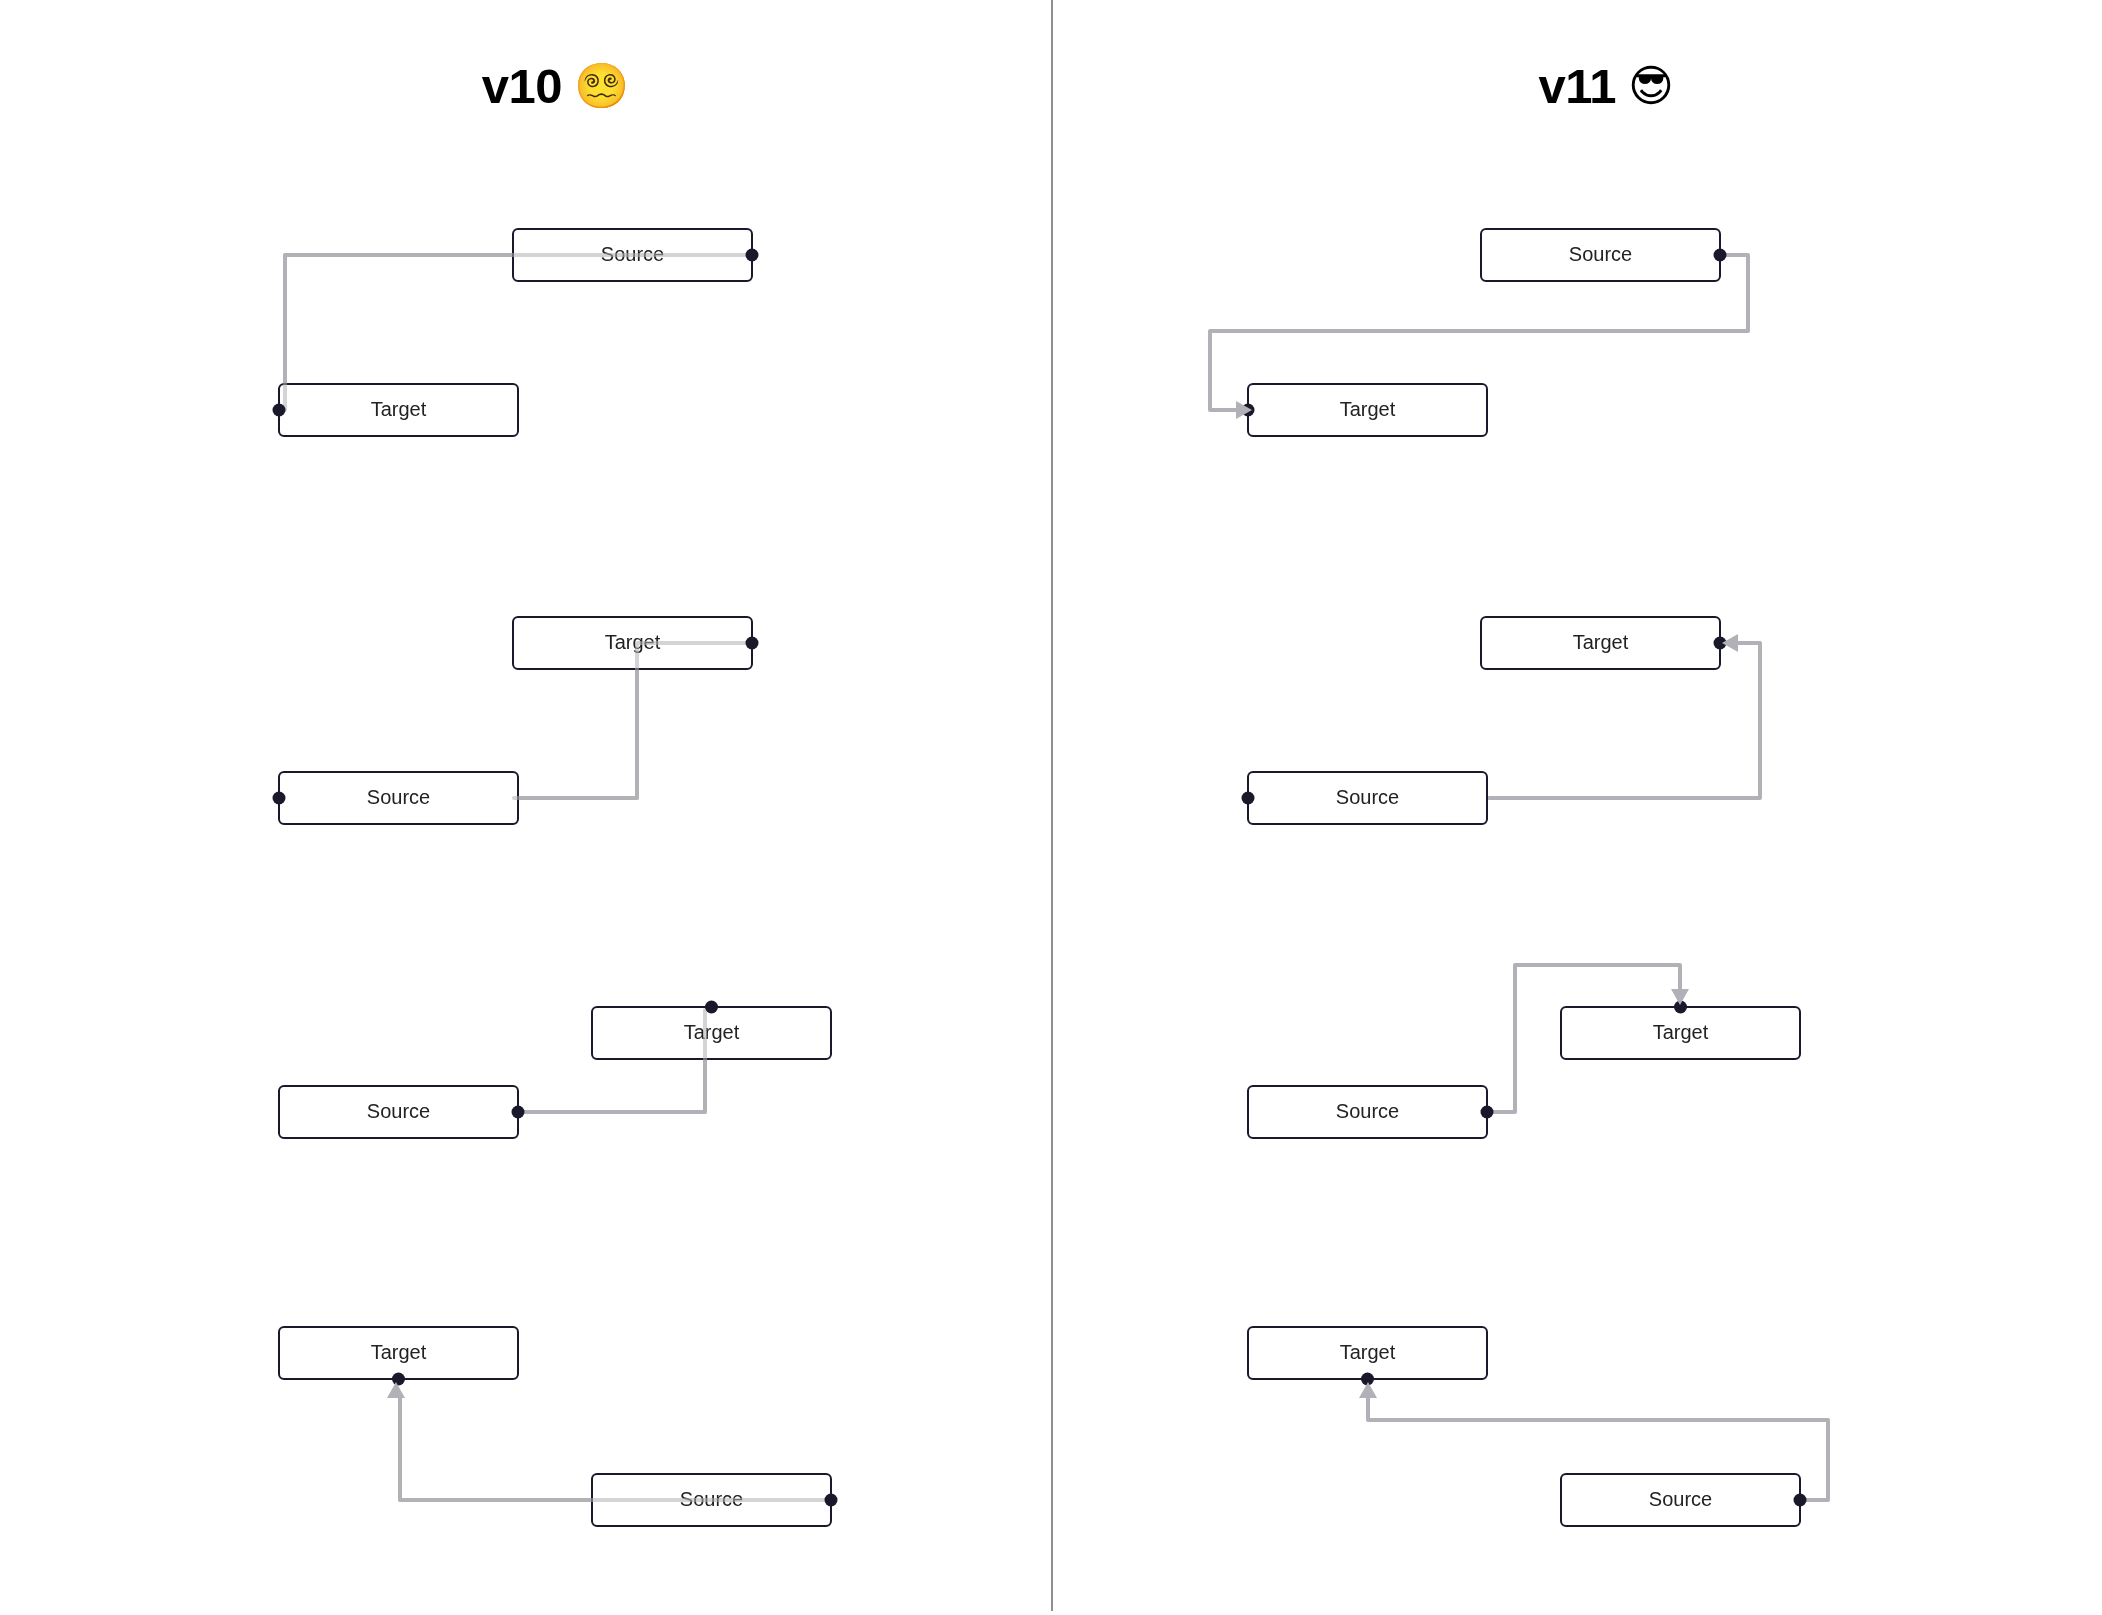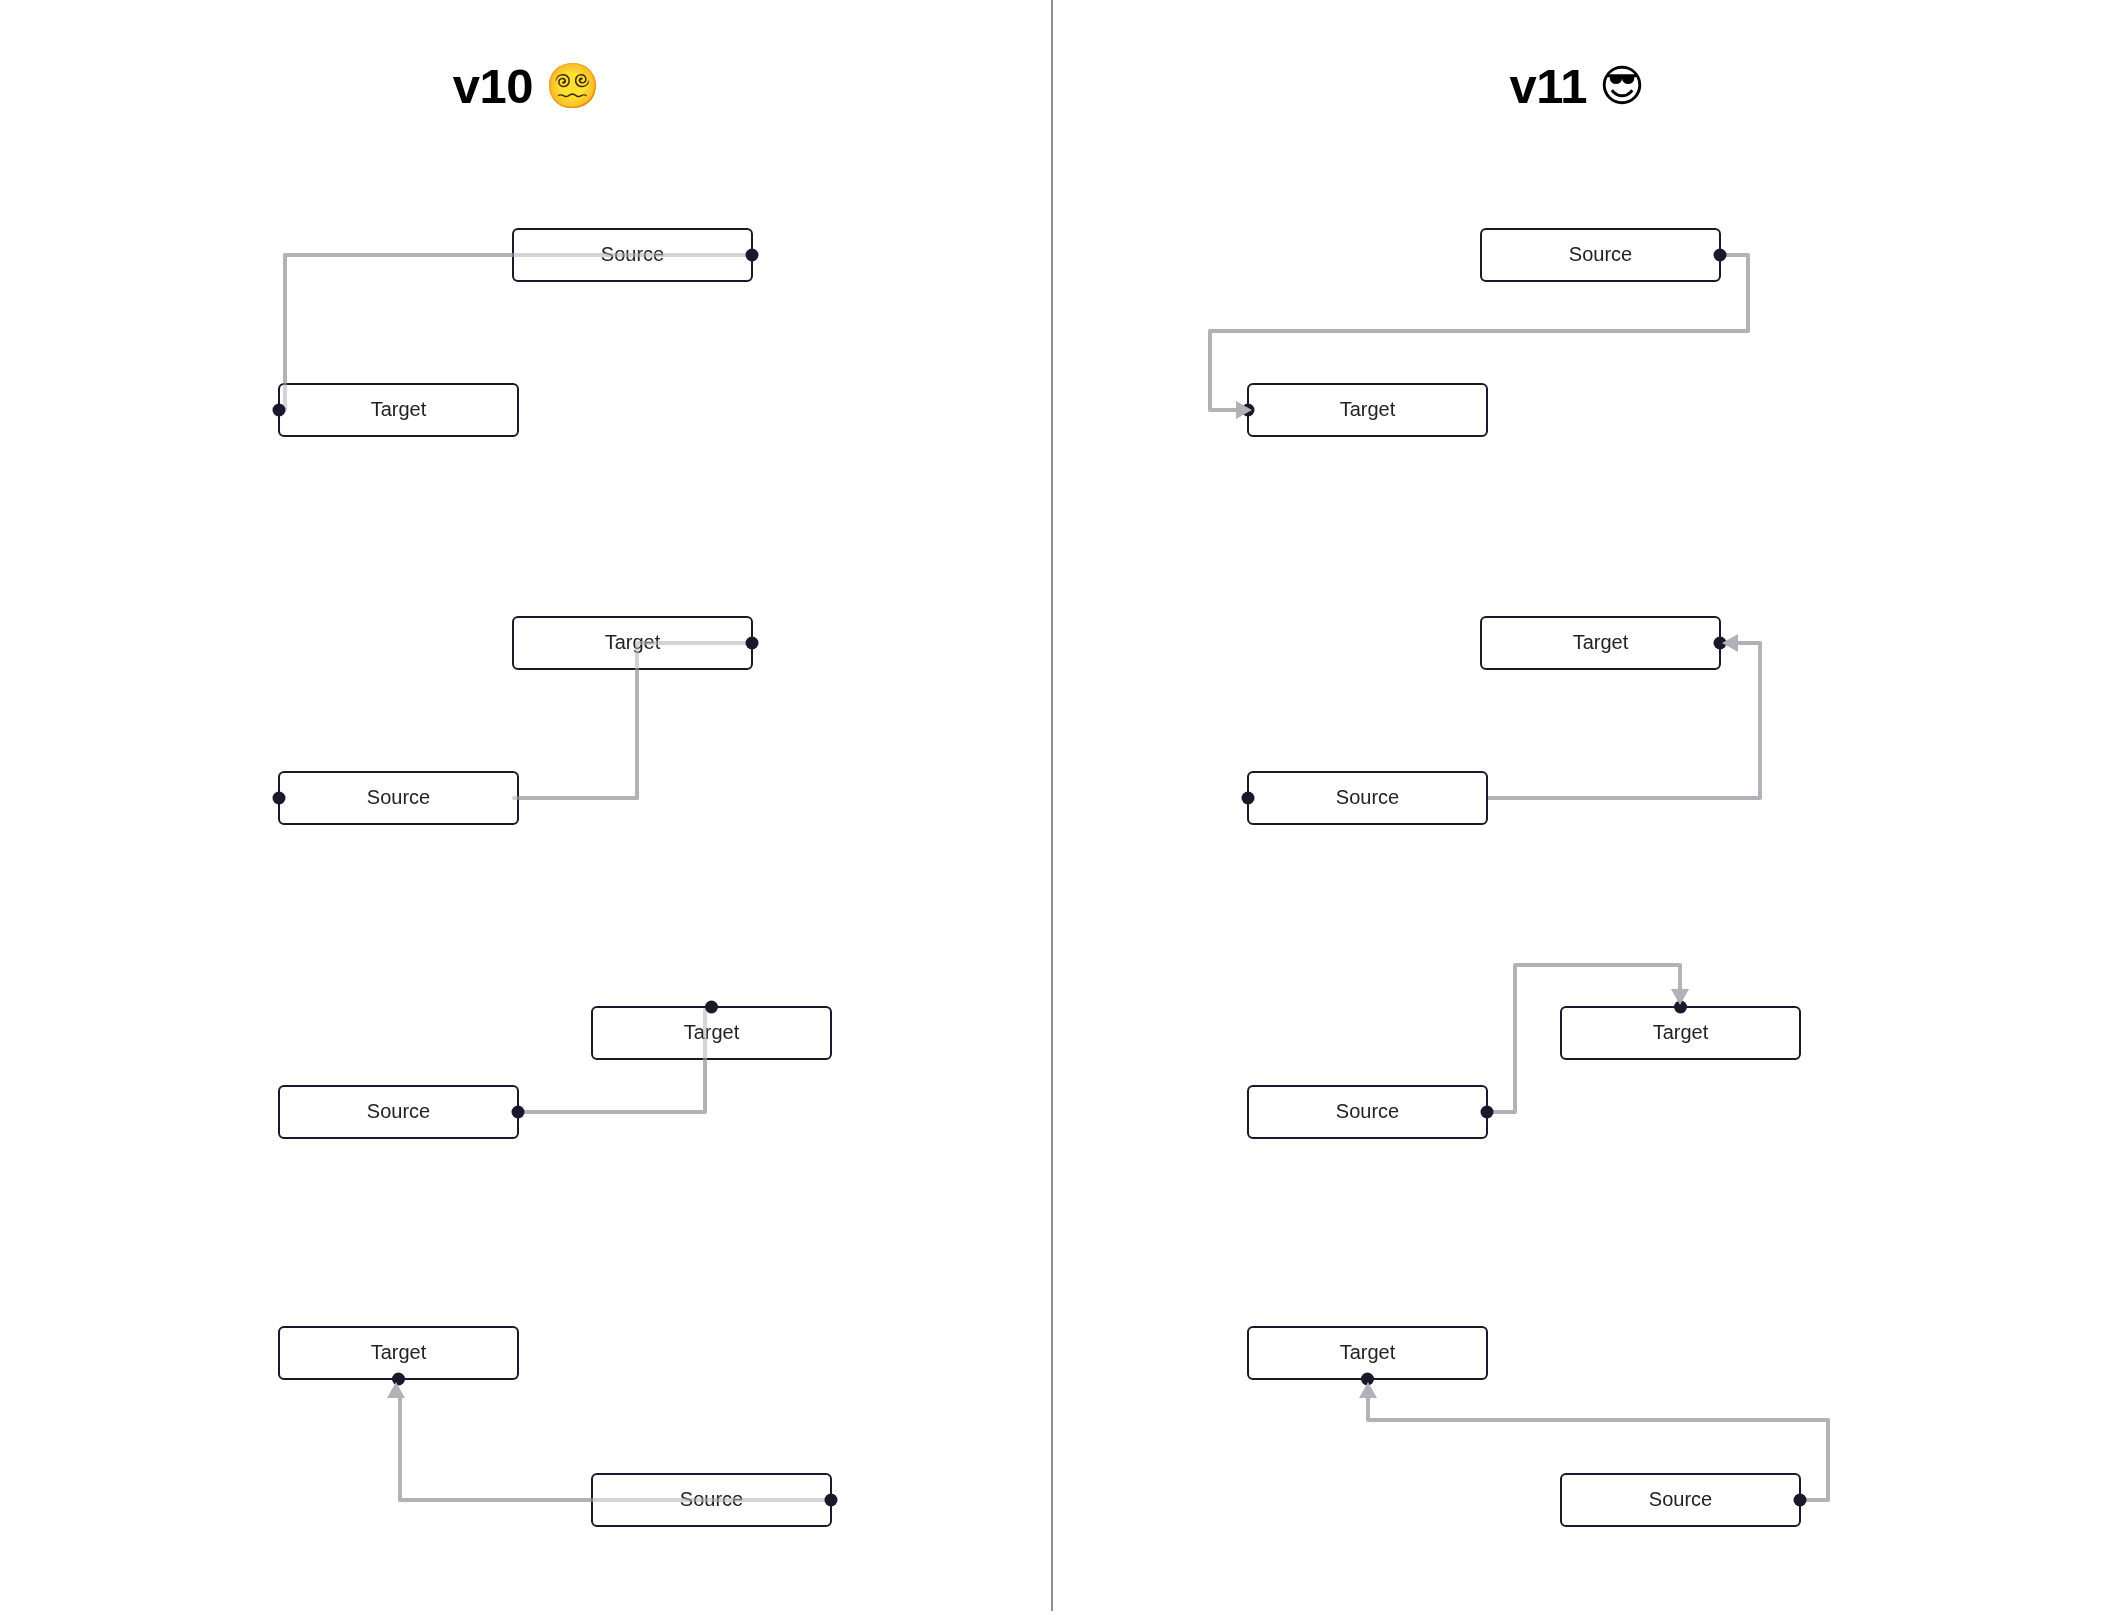--- a/index.html
+++ b/index.html
@@ -40,20 +40,21 @@
     position: absolute;
     top: 58px;
     width: 100%;
     text-align: center;
     font-size: 49px;
     font-weight: 700;
     letter-spacing: -0.5px;
     color: #000000;
     line-height: 1;
     white-space: nowrap;
+    padding-left: 29px;
   }
   .panel-title .title-text { vertical-align: middle; }
   .panel-title .title-emoji {
     font-family: "DejaVu Sans", sans-serif;
     font-size: 44px;
     vertical-align: middle;
     margin-left: 12px;
   }
 
   .diagram-svg {

